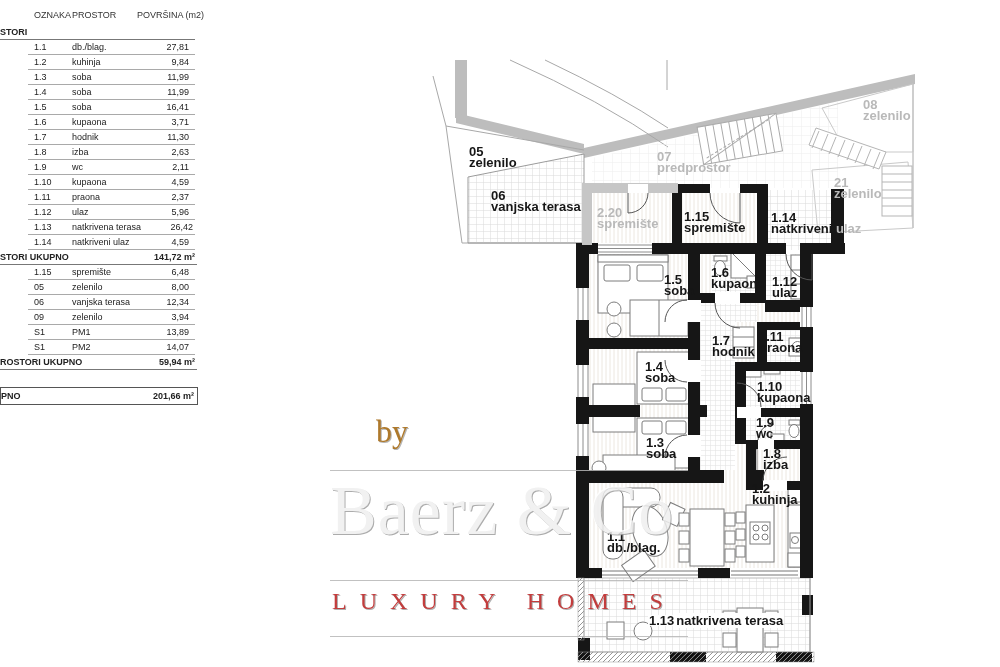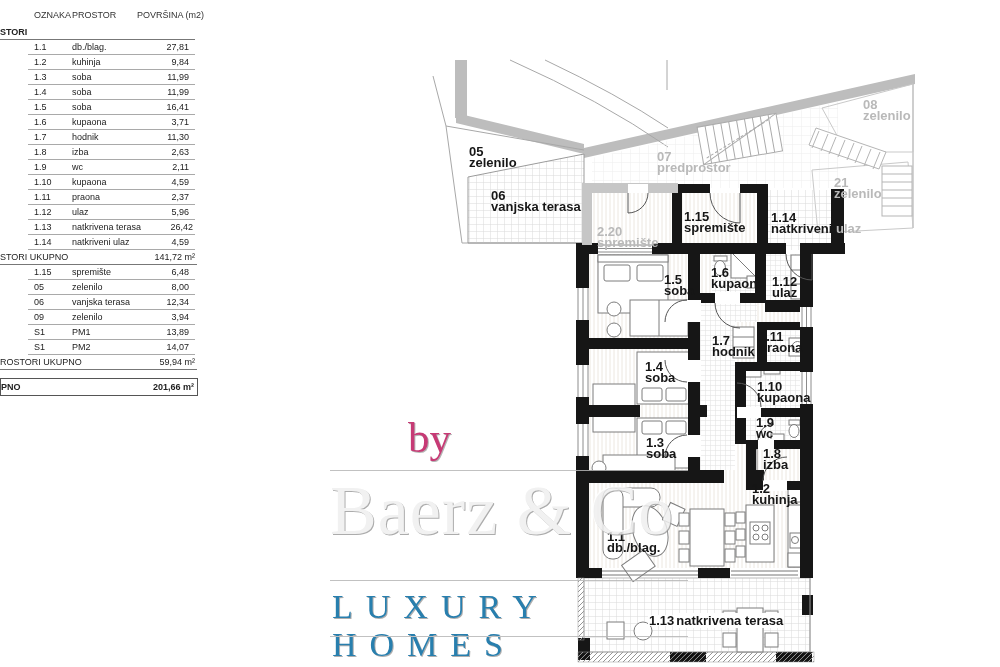--- a/index.html
+++ b/index.html
@@ -9,43 +9,43 @@
   .area-table{position:absolute;left:0;top:8px;width:198px;font-size:9px;line-height:15px;}
   .t-row{position:relative;height:15px;display:flex;white-space:nowrap;}
   .t-head{font-weight:normal;color:#333;height:17px;}
   .c-code{width:38px;padding-left:34px;flex:none;}
   .c-name{flex:1;}
   .c-val{flex:none;width:52px;text-align:right;padding-right:9px;}
   .t-item{border-bottom:none;}
   .t-item .rline{position:absolute;left:28px;right:3px;bottom:0;border-bottom:1px solid #a9a9a9;}
   .t-sec{font-weight:bold;}
   .t-sec .rline{position:absolute;left:0;right:3px;bottom:0;border-bottom:1px solid #777;}
-  .t-total{font-weight:normal;gap:22px;}
+  .t-total{font-weight:bold;gap:22px;}
   .t-total .c-val{padding-right:3px;width:58px;}
   .t-total .rline{position:absolute;left:0;right:1px;bottom:0;border-bottom:1px solid #777;}
-  .t-grand{font-weight:bold;border:1px solid #555;height:16px;line-height:16px;margin-top:8px;justify-content:flex-end;}
+  .t-grand{font-weight:bold;border:1px solid #555;height:16px;line-height:16px;margin-top:17px;justify-content:flex-end;}
   .t-grand .c-val{padding-right:3px;width:58px;}
   
   .plan{position:absolute;left:0;top:0;width:1000px;height:667px;}
   .rlabel{position:absolute;font-size:13px;font-weight:bold;color:#161616;line-height:11px;white-space:nowrap;}
   .rlabel.gray{color:#b9b9b9;}
   .rlabel .code{display:block;}
   .rlabel .gpart{color:#b9b9b9;}
   .rlabel.boxed .name{background:#fff;padding:0 1px;}
   .rlabel.boxed .code{background:#fff;display:inline-block;padding:0 1px;}
   
   .watermark{position:absolute;left:330px;top:413px;width:358px;height:230px;
              font-family:"Liberation Serif","DejaVu Serif",serif;pointer-events:none;opacity:.85;}
   .wm-line{position:absolute;left:0;right:0;border-top:1px solid #b7b7b7;}
   .wm-l1{top:57px;} .wm-l2{top:167px;} .wm-l3{top:223px;}
-  .wm-by{position:absolute;left:46px;top:0px;font-size:43px;color:#be185d;
-         text-shadow:1px 1px 0 #a8a8a8,-1px -1px 0 #fff;margin-left:32px;}
+  .wm-by{position:absolute;left:46px;top:0px;font-size:32px;color:#a16207;
+         text-shadow:1px 1px 0 #a8a8a8,-1px -1px 0 #fff;}
   .wm-brand{position:absolute;left:0px;top:58px;font-size:70px;letter-spacing:1px;color:#efefef;
             text-shadow:1px 1px 0 #9e9e9e,-1px -1px 0 #fff;}
-  .wm-tag{position:absolute;left:2px;top:175px;font-size:34px;letter-spacing:13px;color:#0369a1;
+  .wm-tag{position:absolute;left:2px;top:175px;font-size:24px;letter-spacing:13px;color:#b91c1c;
           text-shadow:1px 1px 0 #a0a0a0,-1px -1px 0 #fff;}
 </style>
 </head>
 <body>
 
 <div class="stage">
 
   <div class="area-table">
     <div class="t-row t-head">
       <span class="c-code">OZNAKA</span>
@@ -447,21 +447,21 @@
         <path d="M715,303 A25 25 0 0 0 740,328"></path>
         <path d="M761,407 A24 24 0 0 0 737,383"></path>
         <path d="M763,481 A24 24 0 0 1 787,457"></path>
         <path d="M758,440 A16 16 0 0 1 774,424"></path>
       </g>
     </svg>
     <div id="plan-labels">
         <div class="rlabel" style="left: 469px; top: 146px;"><span class="code">05</span><span class="name">zelenilo</span></div>
         <div class="rlabel" style="left: 491px; top: 190px;"><span class="code">06</span><span class="name">vanjska terasa</span></div>
         <div class="rlabel gray" style="left: 657px; top: 151px;"><span class="code">07</span><span class="name">predprostor</span></div>
-        <div class="rlabel gray" style="left: 597px; top: 226px;"><span class="code">2.20</span><span class="name">spremište</span></div>
+        <div class="rlabel gray" style="left: 597px; top: 207px;"><span class="code">2.20</span><span class="name">spremište</span></div>
         <div class="rlabel" style="left: 684px; top: 211px;"><span class="code">1.15</span><span class="name">spremište</span></div>
         <div class="rlabel" style="left: 771px; top: 212px;"><span class="code">1.14</span><span class="name">natkriveni</span><span class="gpart"> ulaz</span></div>
         <div class="rlabel gray" style="left: 863px; top: 99px;"><span class="code">08</span><span class="name">zelenilo</span></div>
         <div class="rlabel gray" style="left: 834px; top: 177px;"><span class="code">21</span><span class="name">zelenilo</span></div>
         <div class="rlabel" style="left: 664px; top: 274px;"><span class="code">1.5</span><span class="name">soba</span></div>
         <div class="rlabel" style="left: 711px; top: 267px;"><span class="code">1.6</span><span class="name">kupaona</span></div>
         <div class="rlabel" style="left: 772px; top: 276px;"><span class="code">1.12</span><span class="name">ulaz</span></div>
         <div class="rlabel" style="left: 712px; top: 335px;"><span class="code">1.7</span><span class="name">hodnik</span></div>
         <div class="rlabel" style="left: 759px; top: 331px;"><span class="code">1.11</span><span class="name">praona</span></div>
         <div class="rlabel" style="left: 645px; top: 361px;"><span class="code">1.4</span><span class="name">soba</span></div>

